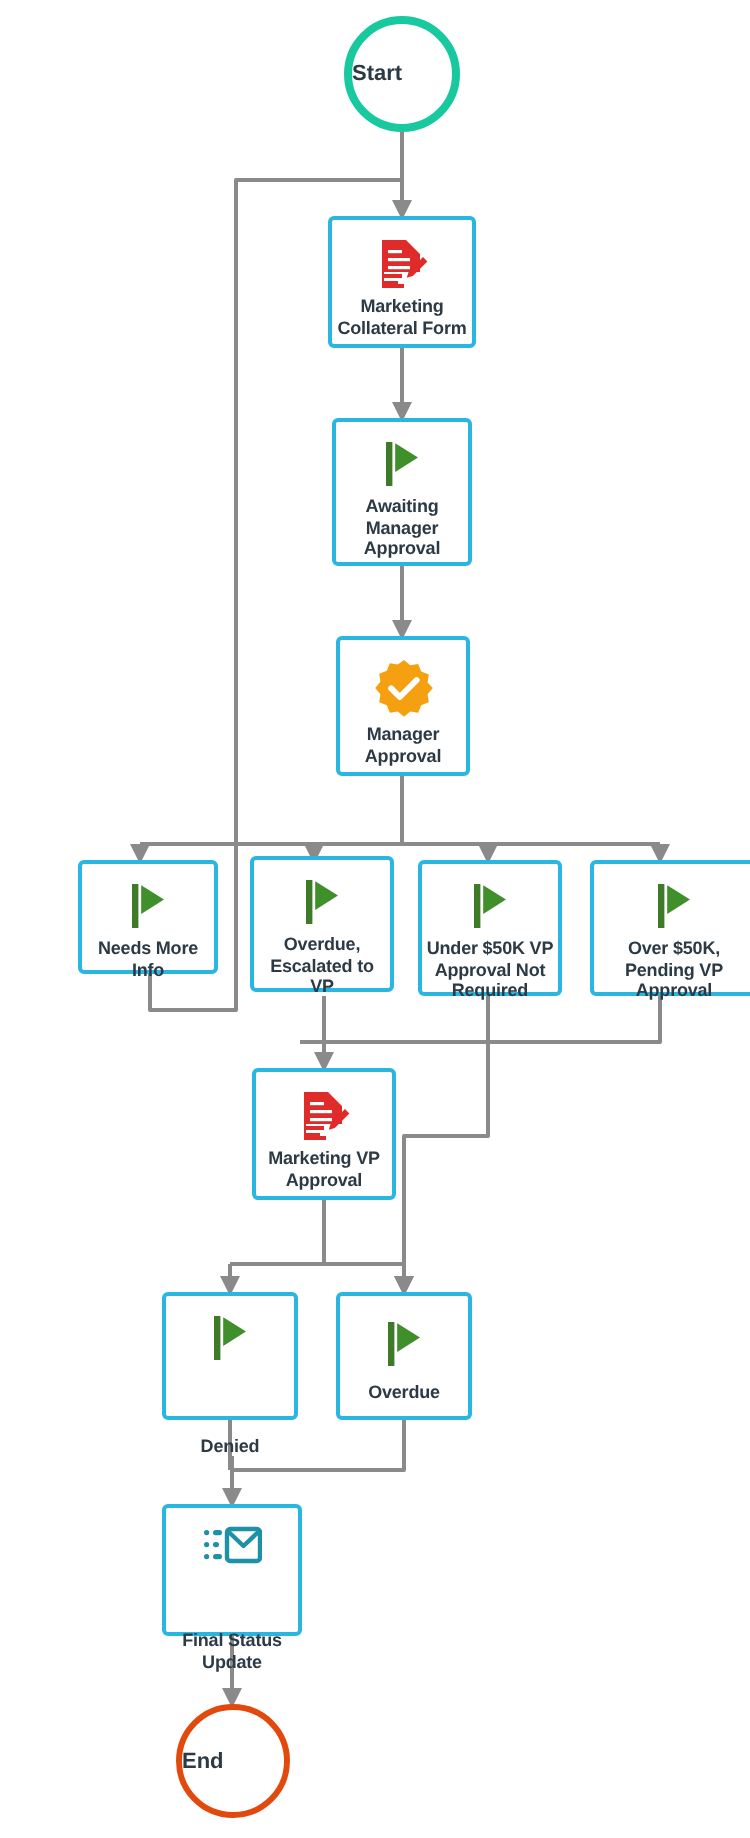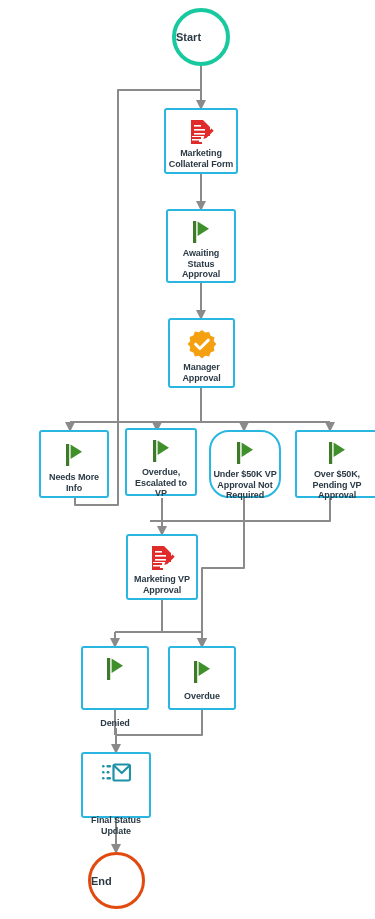--- a/index.html
+++ b/index.html
@@ -129,39 +129,39 @@
   </div>
 
   <div class="node" style="left:166px;top:209px;width:70px;height:74px;">
     <span class="ico">
       <svg width="26" height="28" viewBox="0 0 26 28">
         <rect x="5" y="3" width="3.2" height="22" class="flag-stem"></rect>
         <path d="M9.6 3.6 L21 10.8 L9.6 18 z" class="flag-tri"></path>
       </svg>
     </span>
     <span class="lbl">Awaiting
-Status
+Manager
 Approval</span>
   </div>
 
   <div class="node" style="left:168px;top:318px;width:67px;height:70px;">
     <span class="ico">
       <svg width="30" height="30" viewBox="0 0 30 30">
         <path fill="#f5a011" d="M15 1 l3.1 2.6 l4-0.6 l1.5 3.8 l3.8 1.5 l-0.6 4 L29.4 15
           l-2.6 3.1 l0.6 4 l-3.8 1.5 l-1.5 3.8 l-4 -0.6 L15 29.4 l-3.1 -2.6 l-4 0.6
           l-1.5 -3.8 l-3.8 -1.5 l0.6 -4 L0.6 15 l2.6 -3.1 l-0.6 -4 l3.8 -1.5 l1.5 -3.8
           l4 0.6 z"></path>
         <path d="M8.6 15.2 l4.3 4.3 l8.4 -8.4" fill="none" stroke="#ffffff" stroke-width="3" stroke-linecap="round" stroke-linejoin="round"></path>
       </svg>
     </span>
     <span class="lbl">Manager
 Approval</span>
   </div>
 
-  <div class="node" style="left:39px;top:430px;width:70px;height:68px;">
+  <div class="node" style="left:39px;top:430px;width:70px;height:57px;">
     <span class="ico">
       <svg width="26" height="28" viewBox="0 0 26 28">
         <rect x="5" y="3" width="3.2" height="22" class="flag-stem"></rect>
         <path d="M9.6 3.6 L21 10.8 L9.6 18 z" class="flag-tri"></path>
       </svg>
     </span>
     <span class="lbl">Needs More
 Info</span>
   </div>
 
@@ -169,21 +169,21 @@
     <span class="ico">
       <svg width="26" height="28" viewBox="0 0 26 28">
         <rect x="5" y="3" width="3.2" height="22" class="flag-stem"></rect>
         <path d="M9.6 3.6 L21 10.8 L9.6 18 z" class="flag-tri"></path>
       </svg>
     </span>
     <span class="lbl">Overdue,
 Escalated to VP</span>
   </div>
 
-  <div class="node" style="left:209px;top:430px;width:72px;height:68px;border-radius:20px;">
+  <div class="node" style="left:209px;top:430px;width:72px;height:68px;">
     <span class="ico">
       <svg width="26" height="28" viewBox="0 0 26 28">
         <rect x="5" y="3" width="3.2" height="22" class="flag-stem"></rect>
         <path d="M9.6 3.6 L21 10.8 L9.6 18 z" class="flag-tri"></path>
       </svg>
     </span>
     <span class="lbl">Under $50K VP
 Approval Not
 Required</span>
   </div>

